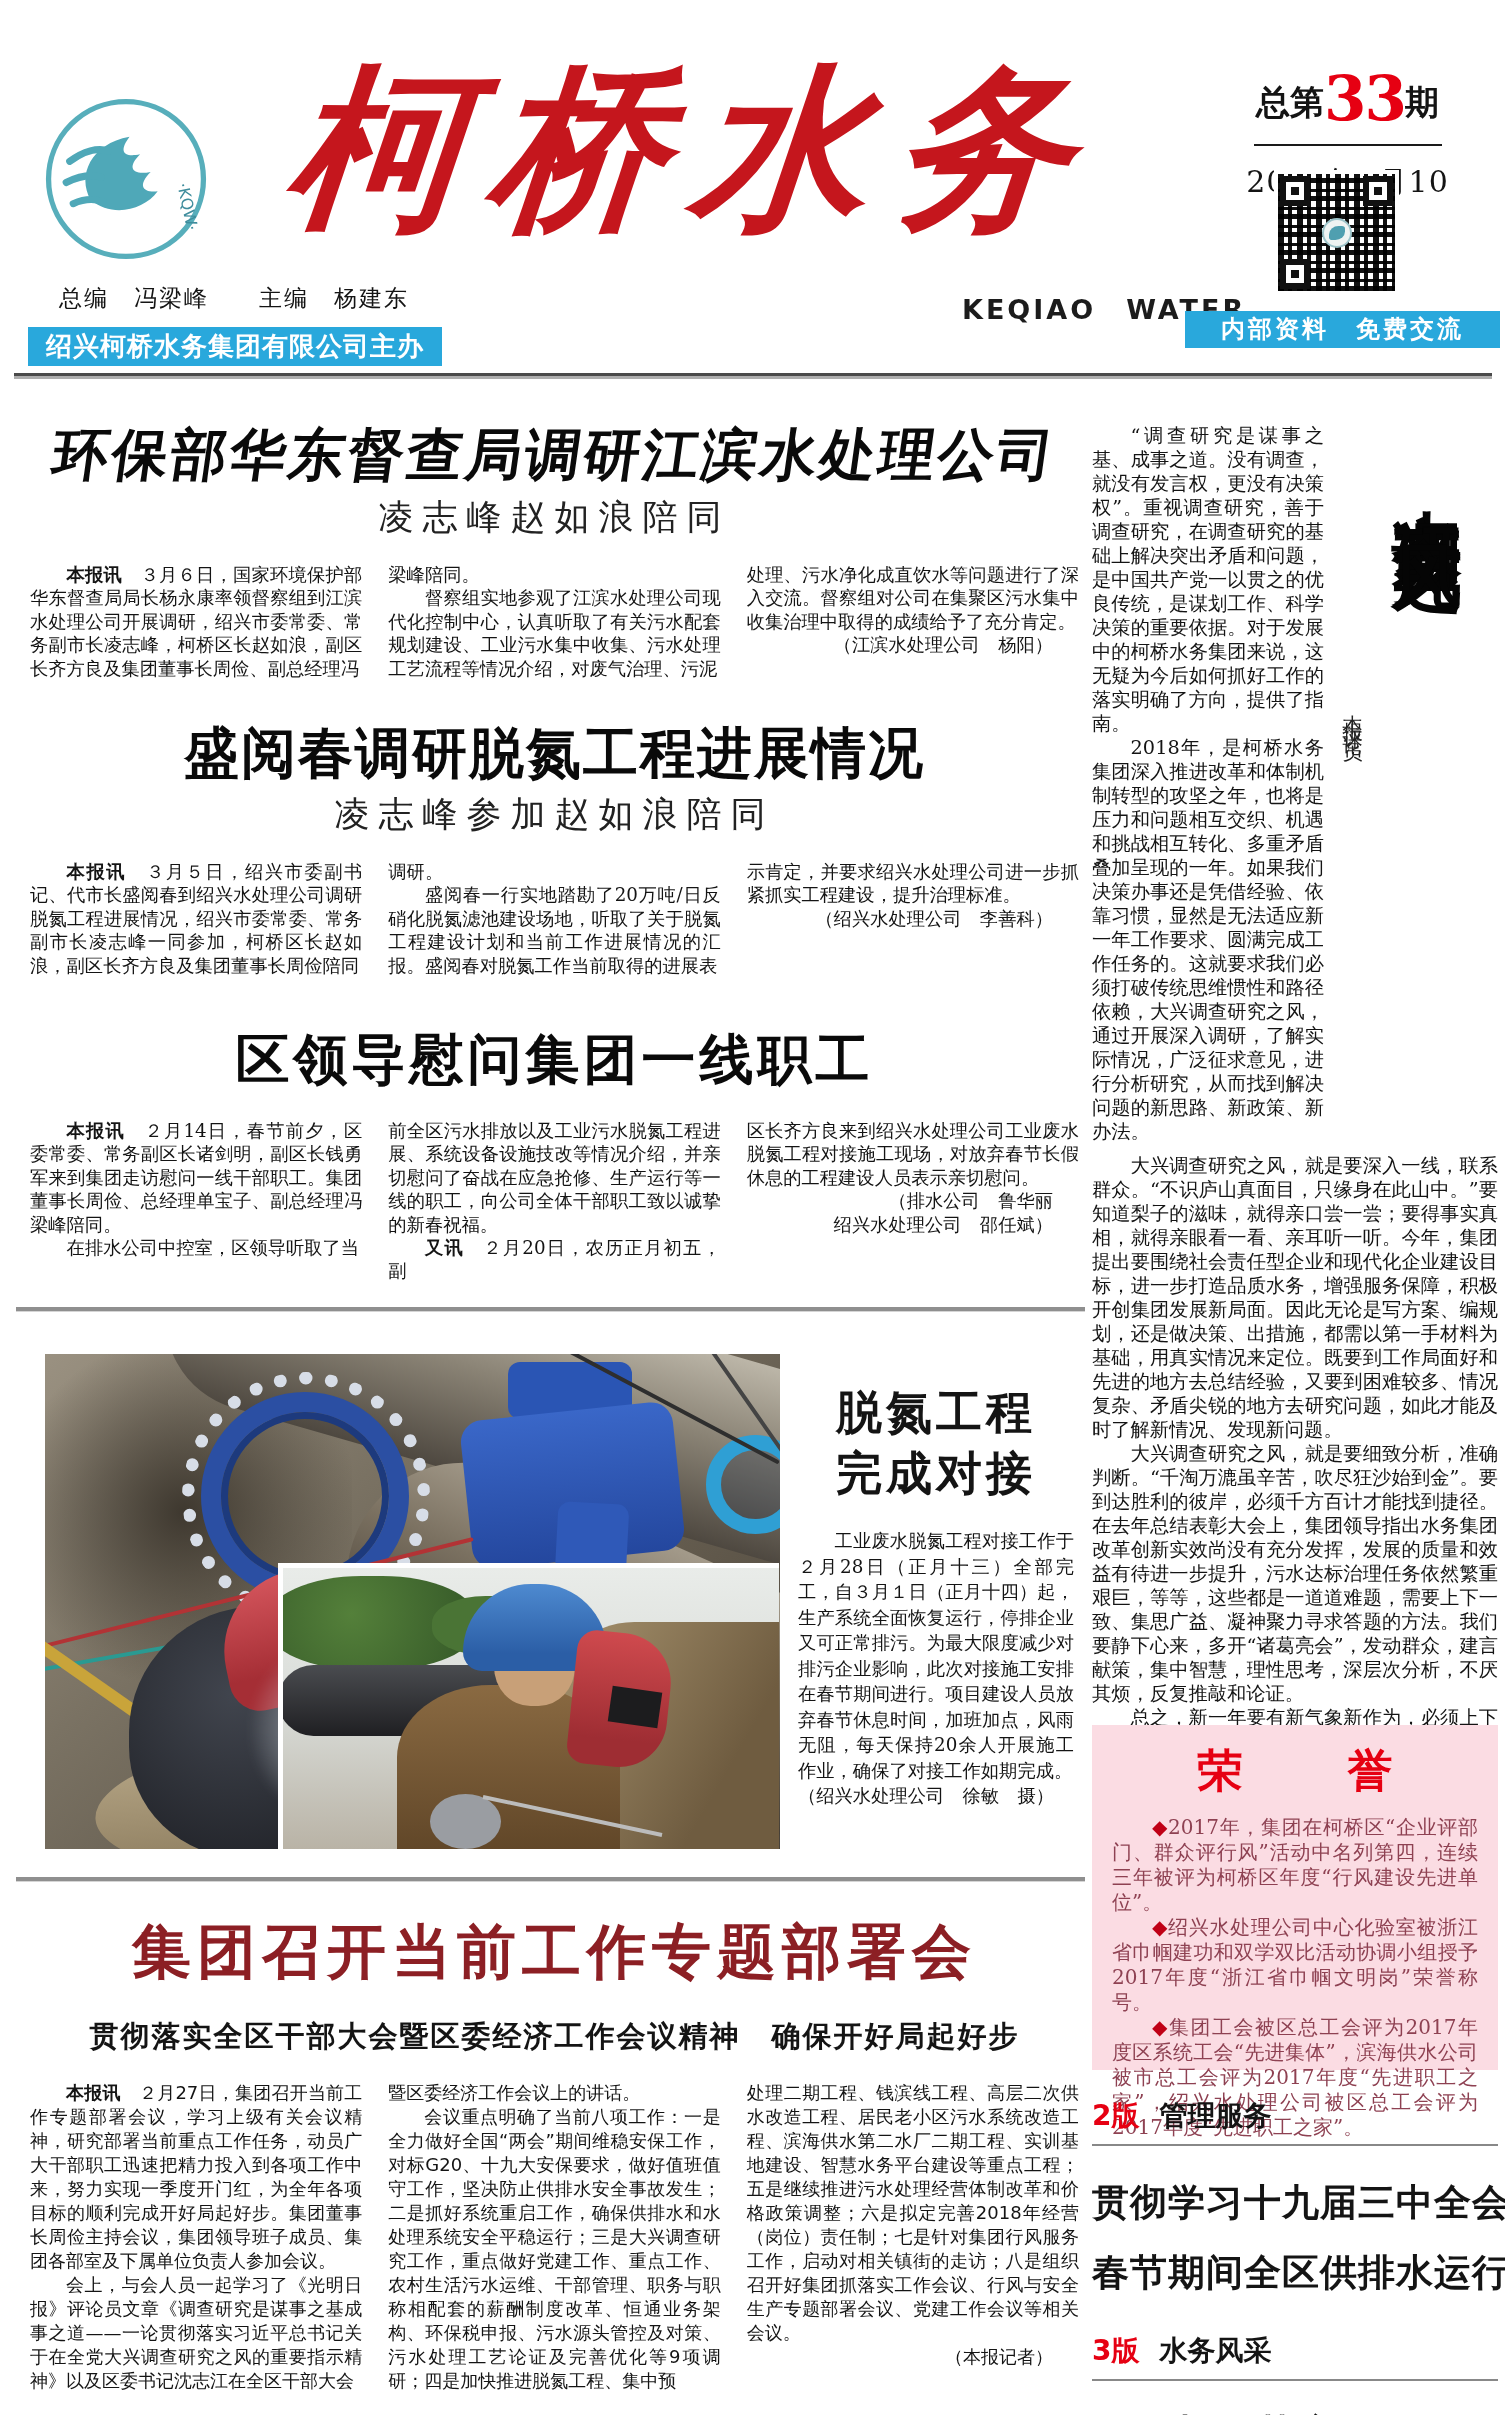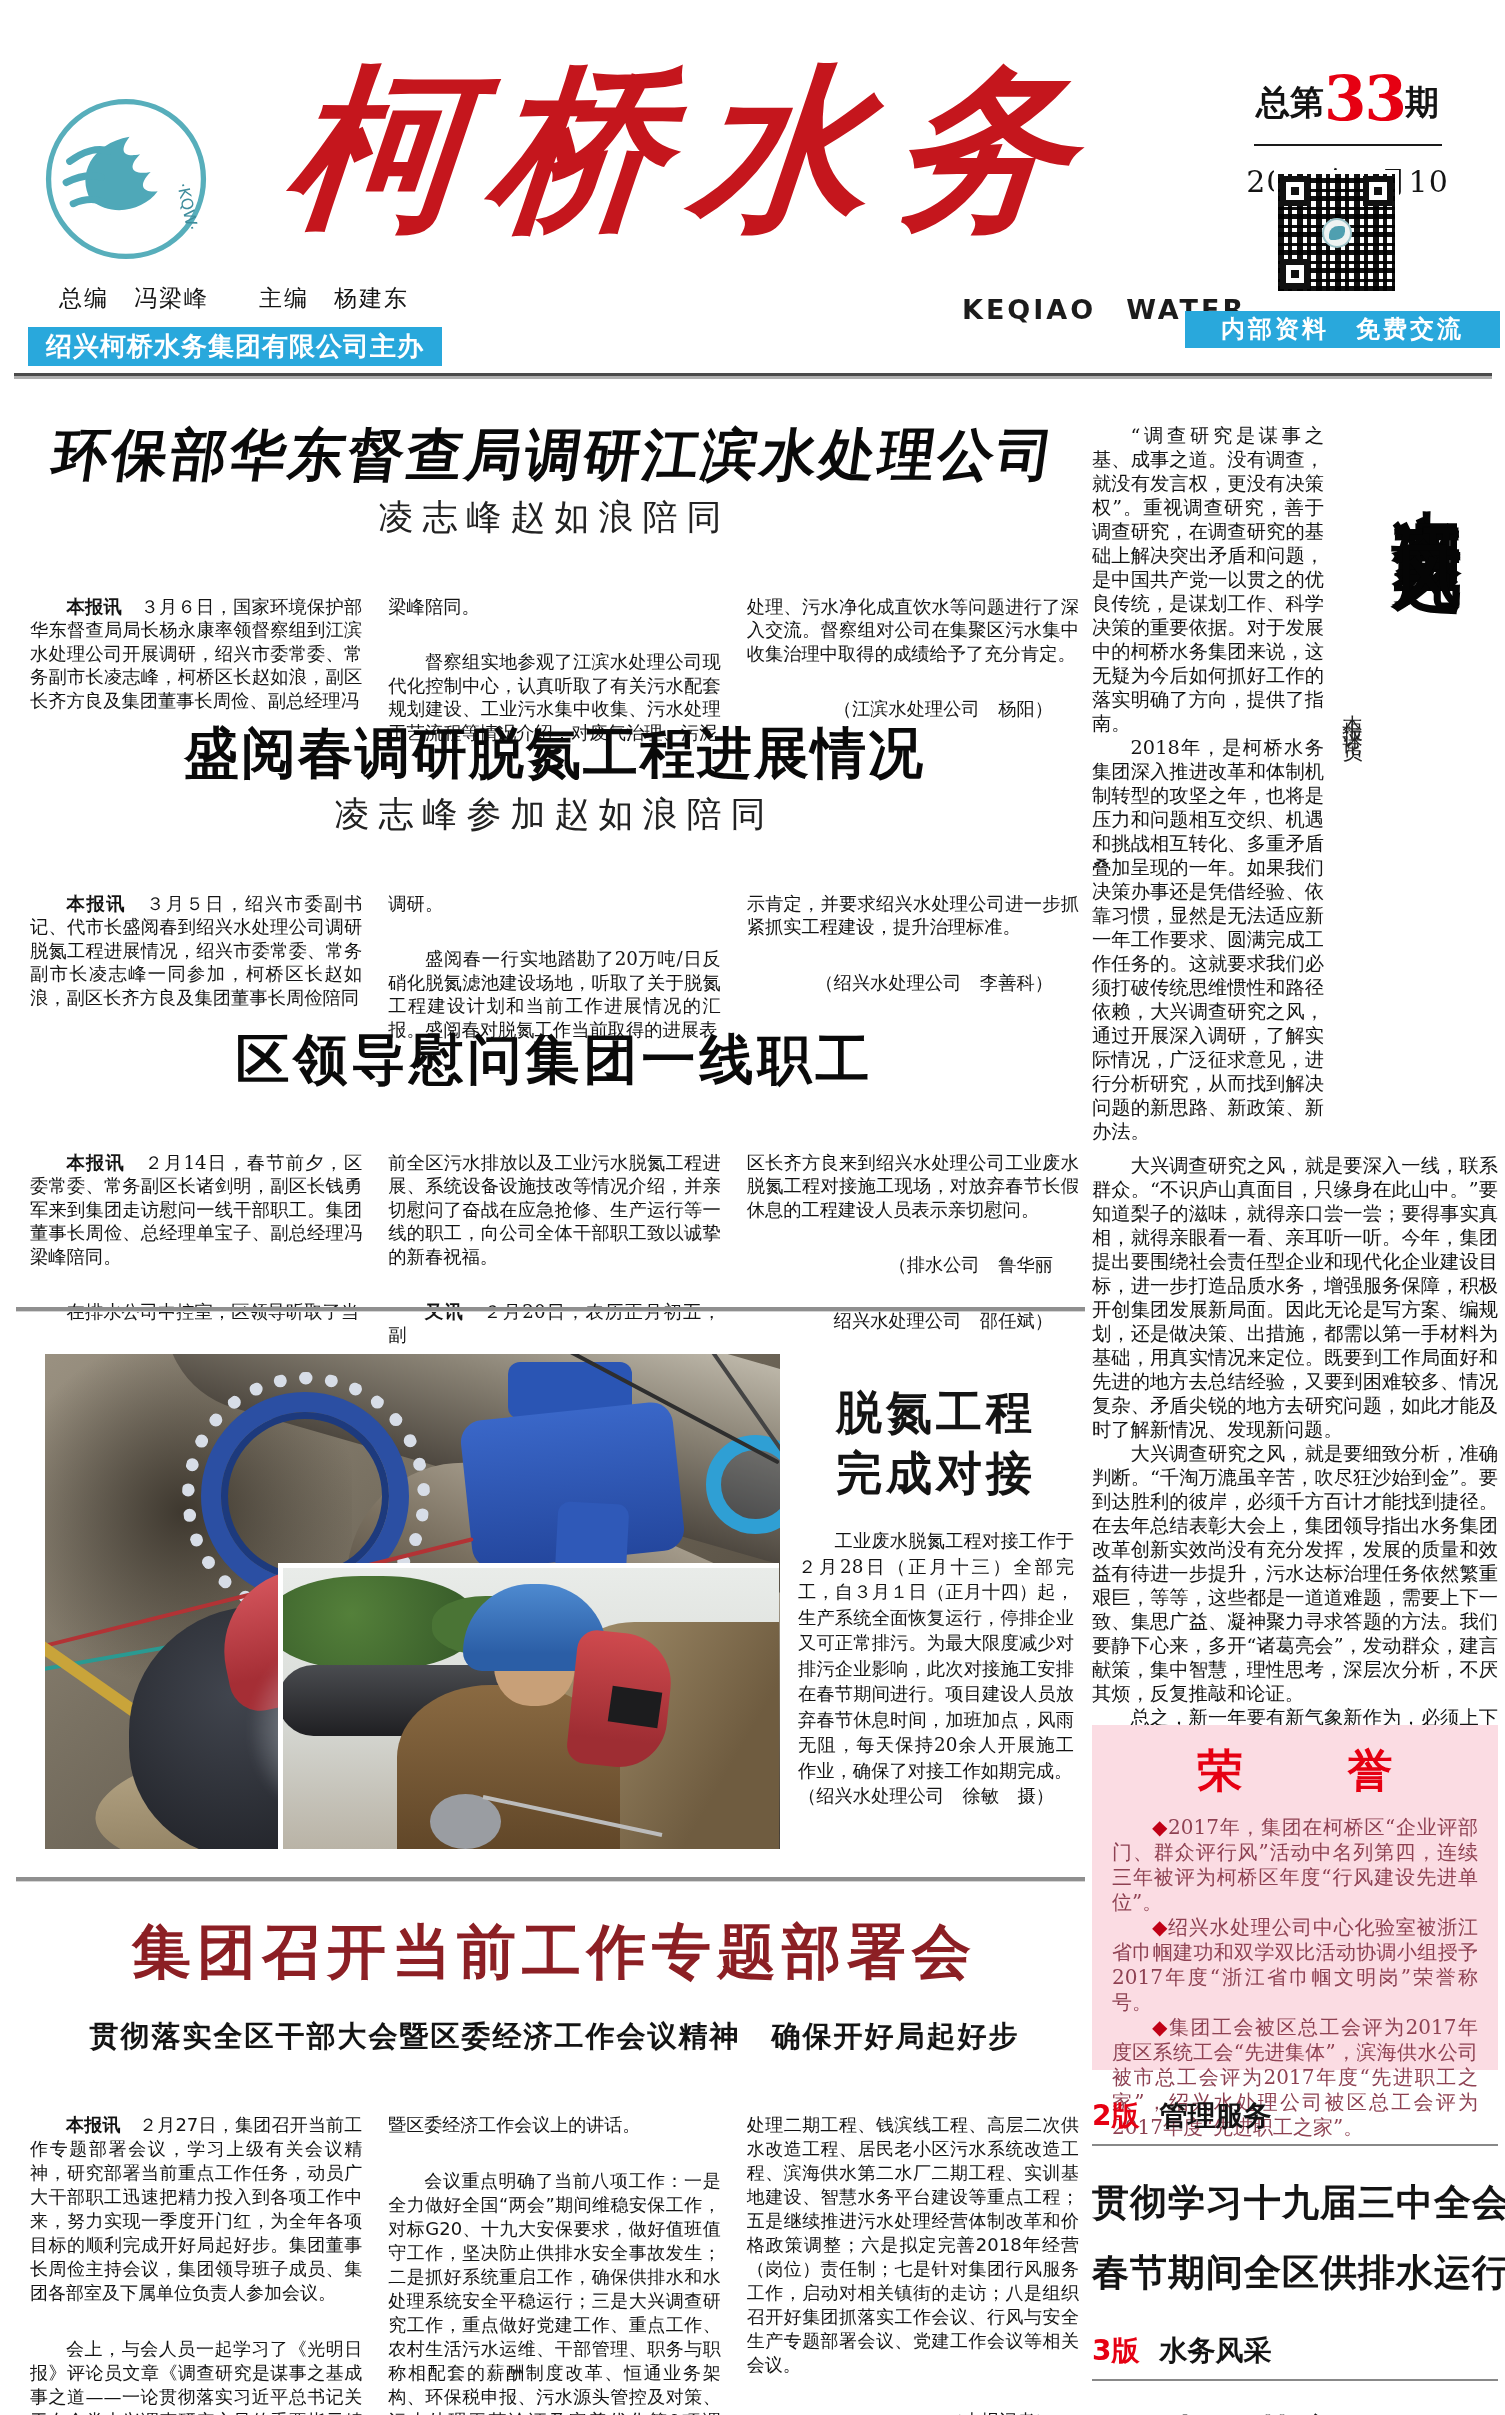--- a/index.html
+++ b/index.html
@@ -56,21 +56,21 @@
     font-family:"DejaVu Sans","Liberation Sans",sans-serif; white-space:nowrap; }
   .a1-block { top:418px; }
   .a1-block .headline { font-size:56px; letter-spacing:3px; transform:skewX(-8deg); }
   .a2-block { top:717px; }
   .a2-block .headline { font-size:55px; letter-spacing:2px; }
   .a3-block { top:1024px; }
   .a3-block .headline { font-size:54px; letter-spacing:4px; }
   .subhead { text-align:center; font-size:35px; letter-spacing:9px; color:#222; }
   .cols { display:flex; gap:26px; margin-top:22px; }
   .col { flex:1; font-size:18.3px; line-height:23.4px; text-align:justify; }
-  .col p { text-indent:2em;margin-top:32px; }
+  .col p { text-indent:2em; }
   .col p.ni { text-indent:0; }
   .lead { font-weight:bold; font-family:"DejaVu Sans","Liberation Sans",sans-serif; }
   .byline { text-align:right; padding-right:26px; text-indent:0 !important; }
   .gray-rule { left:16px; width:1069px; height:4px; background:#8f8f8f; box-shadow:0 1px 0 #d5d5d5; }
   .rule1 { top:1307px; } .rule2 { top:1877px; }
 
   
   .photo-main { left:45px; top:1354px; width:735px; height:495px; overflow:hidden;
     background:linear-gradient(140deg,#9a9181 0%,#7a7263 35%,#5f574a 70%,#47413a 100%); }
   .photo-main div { position:absolute; }

